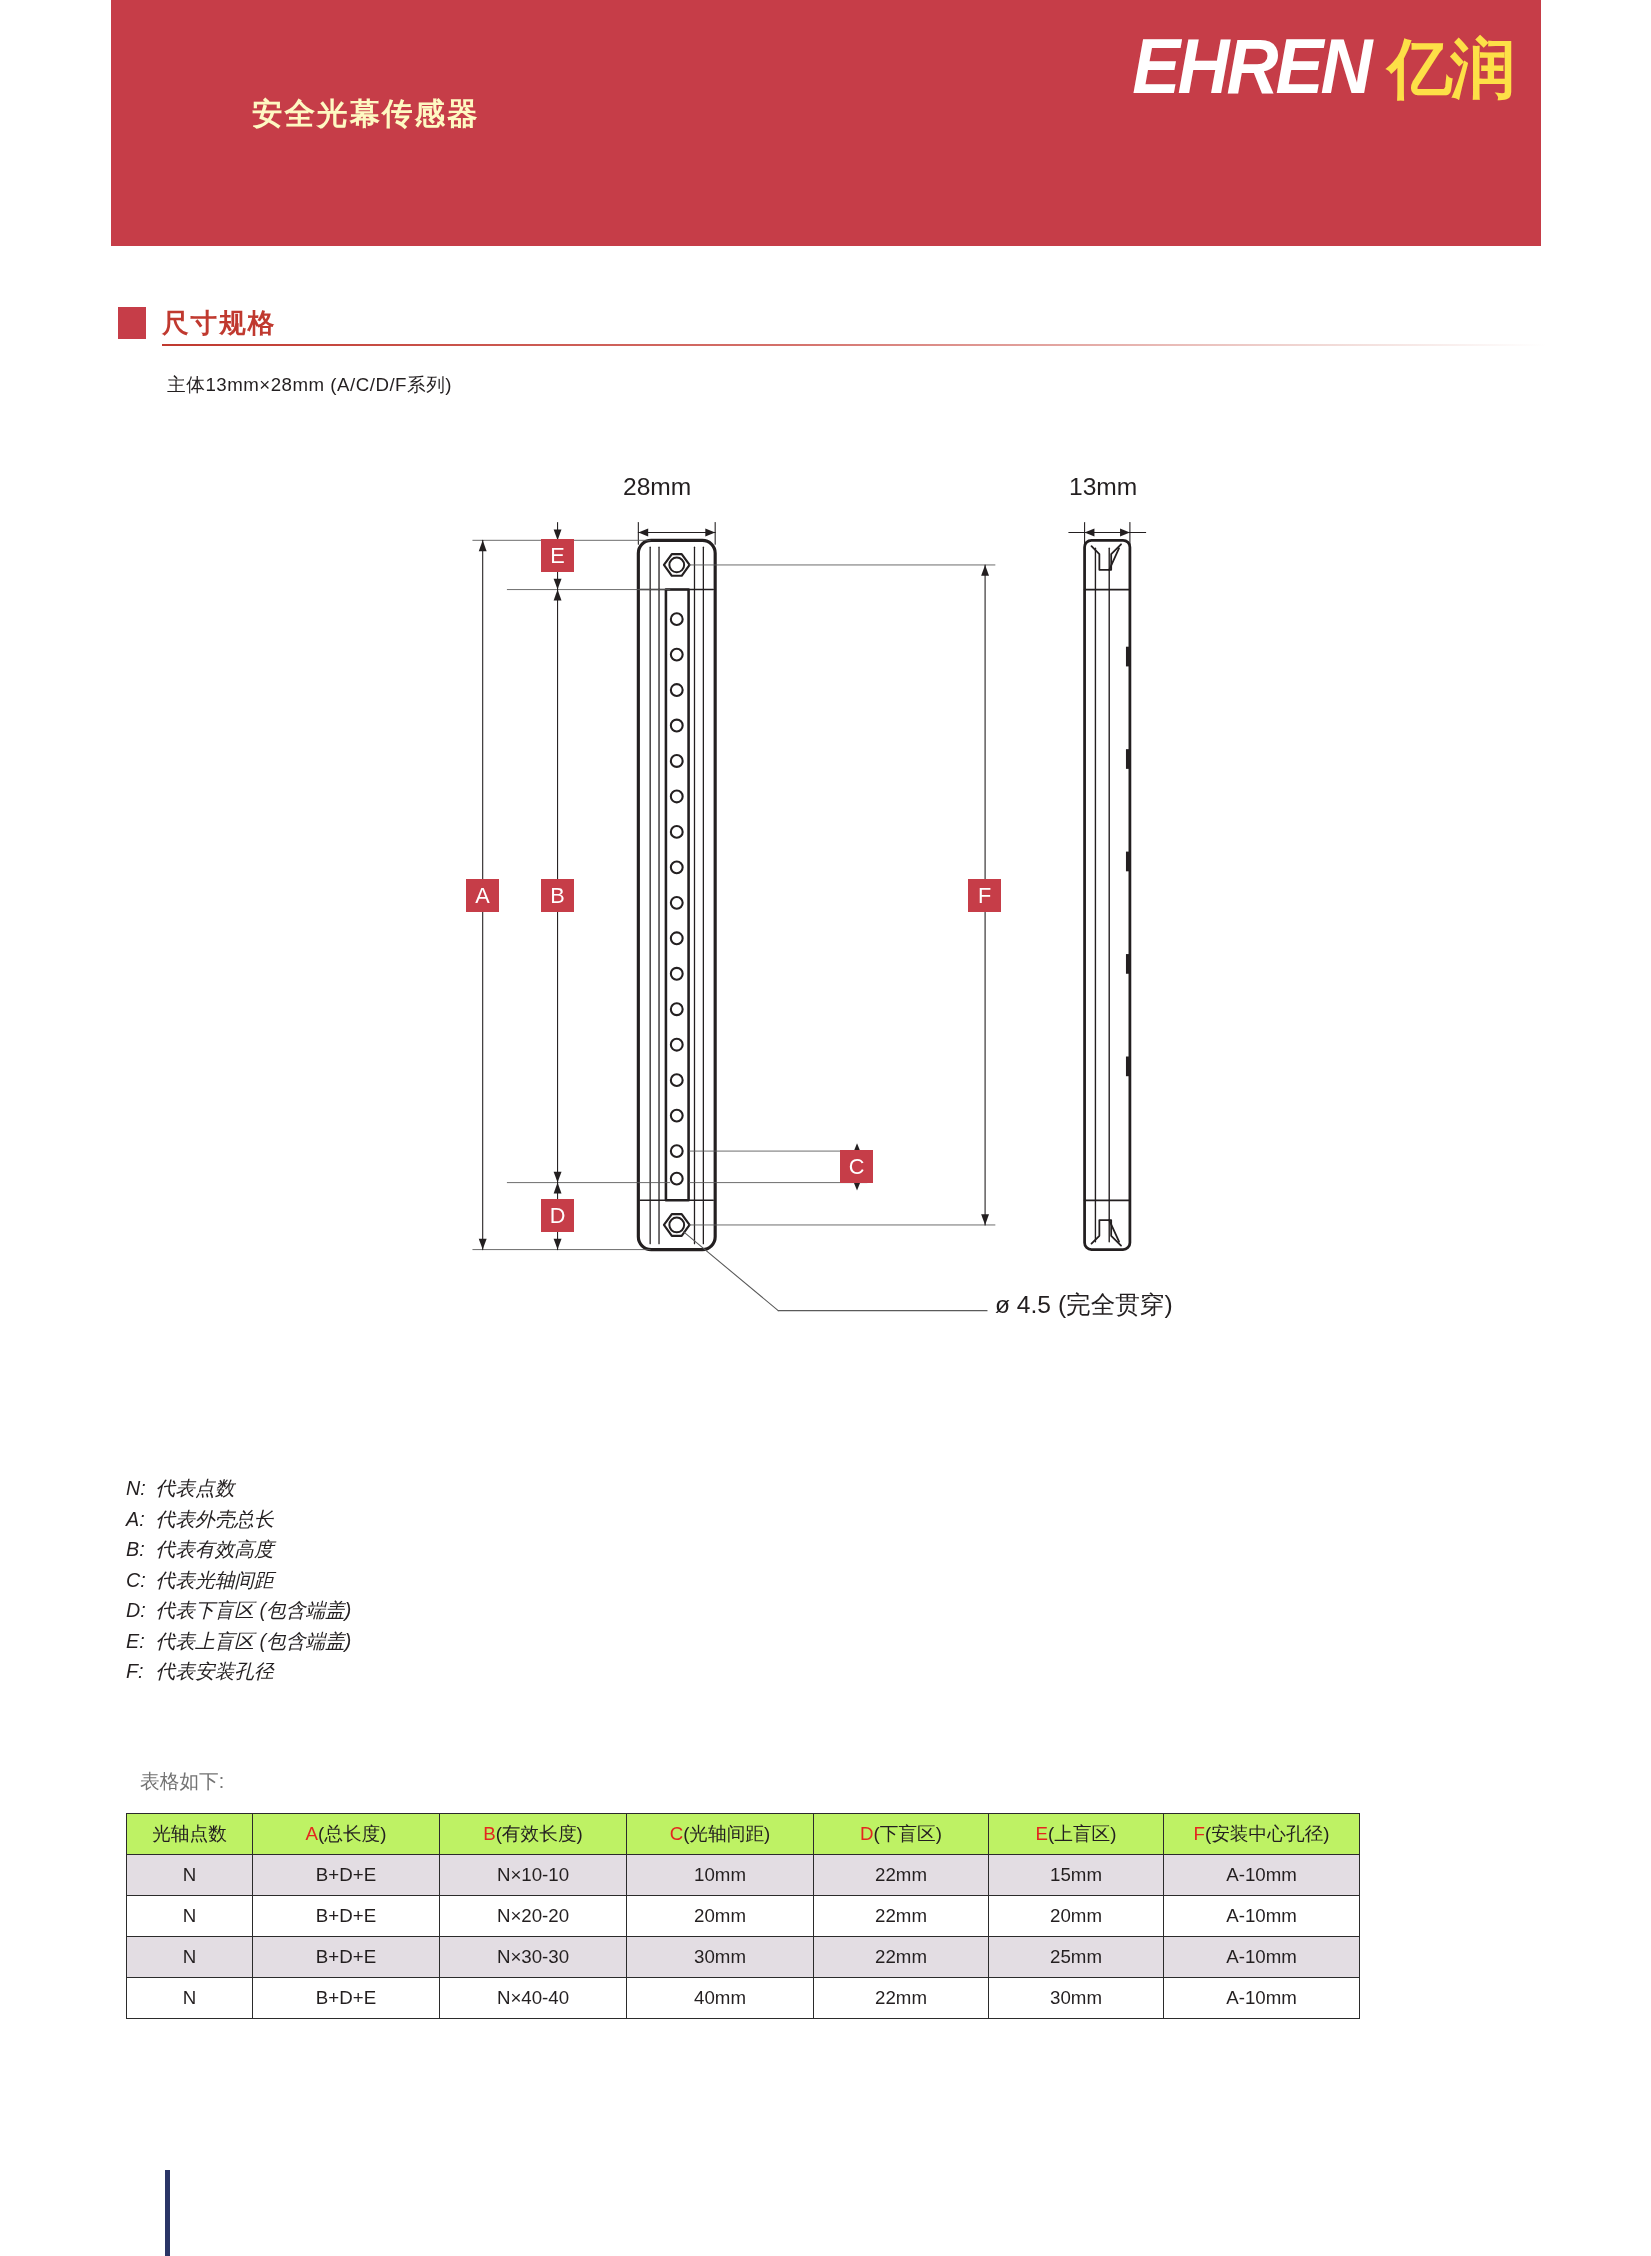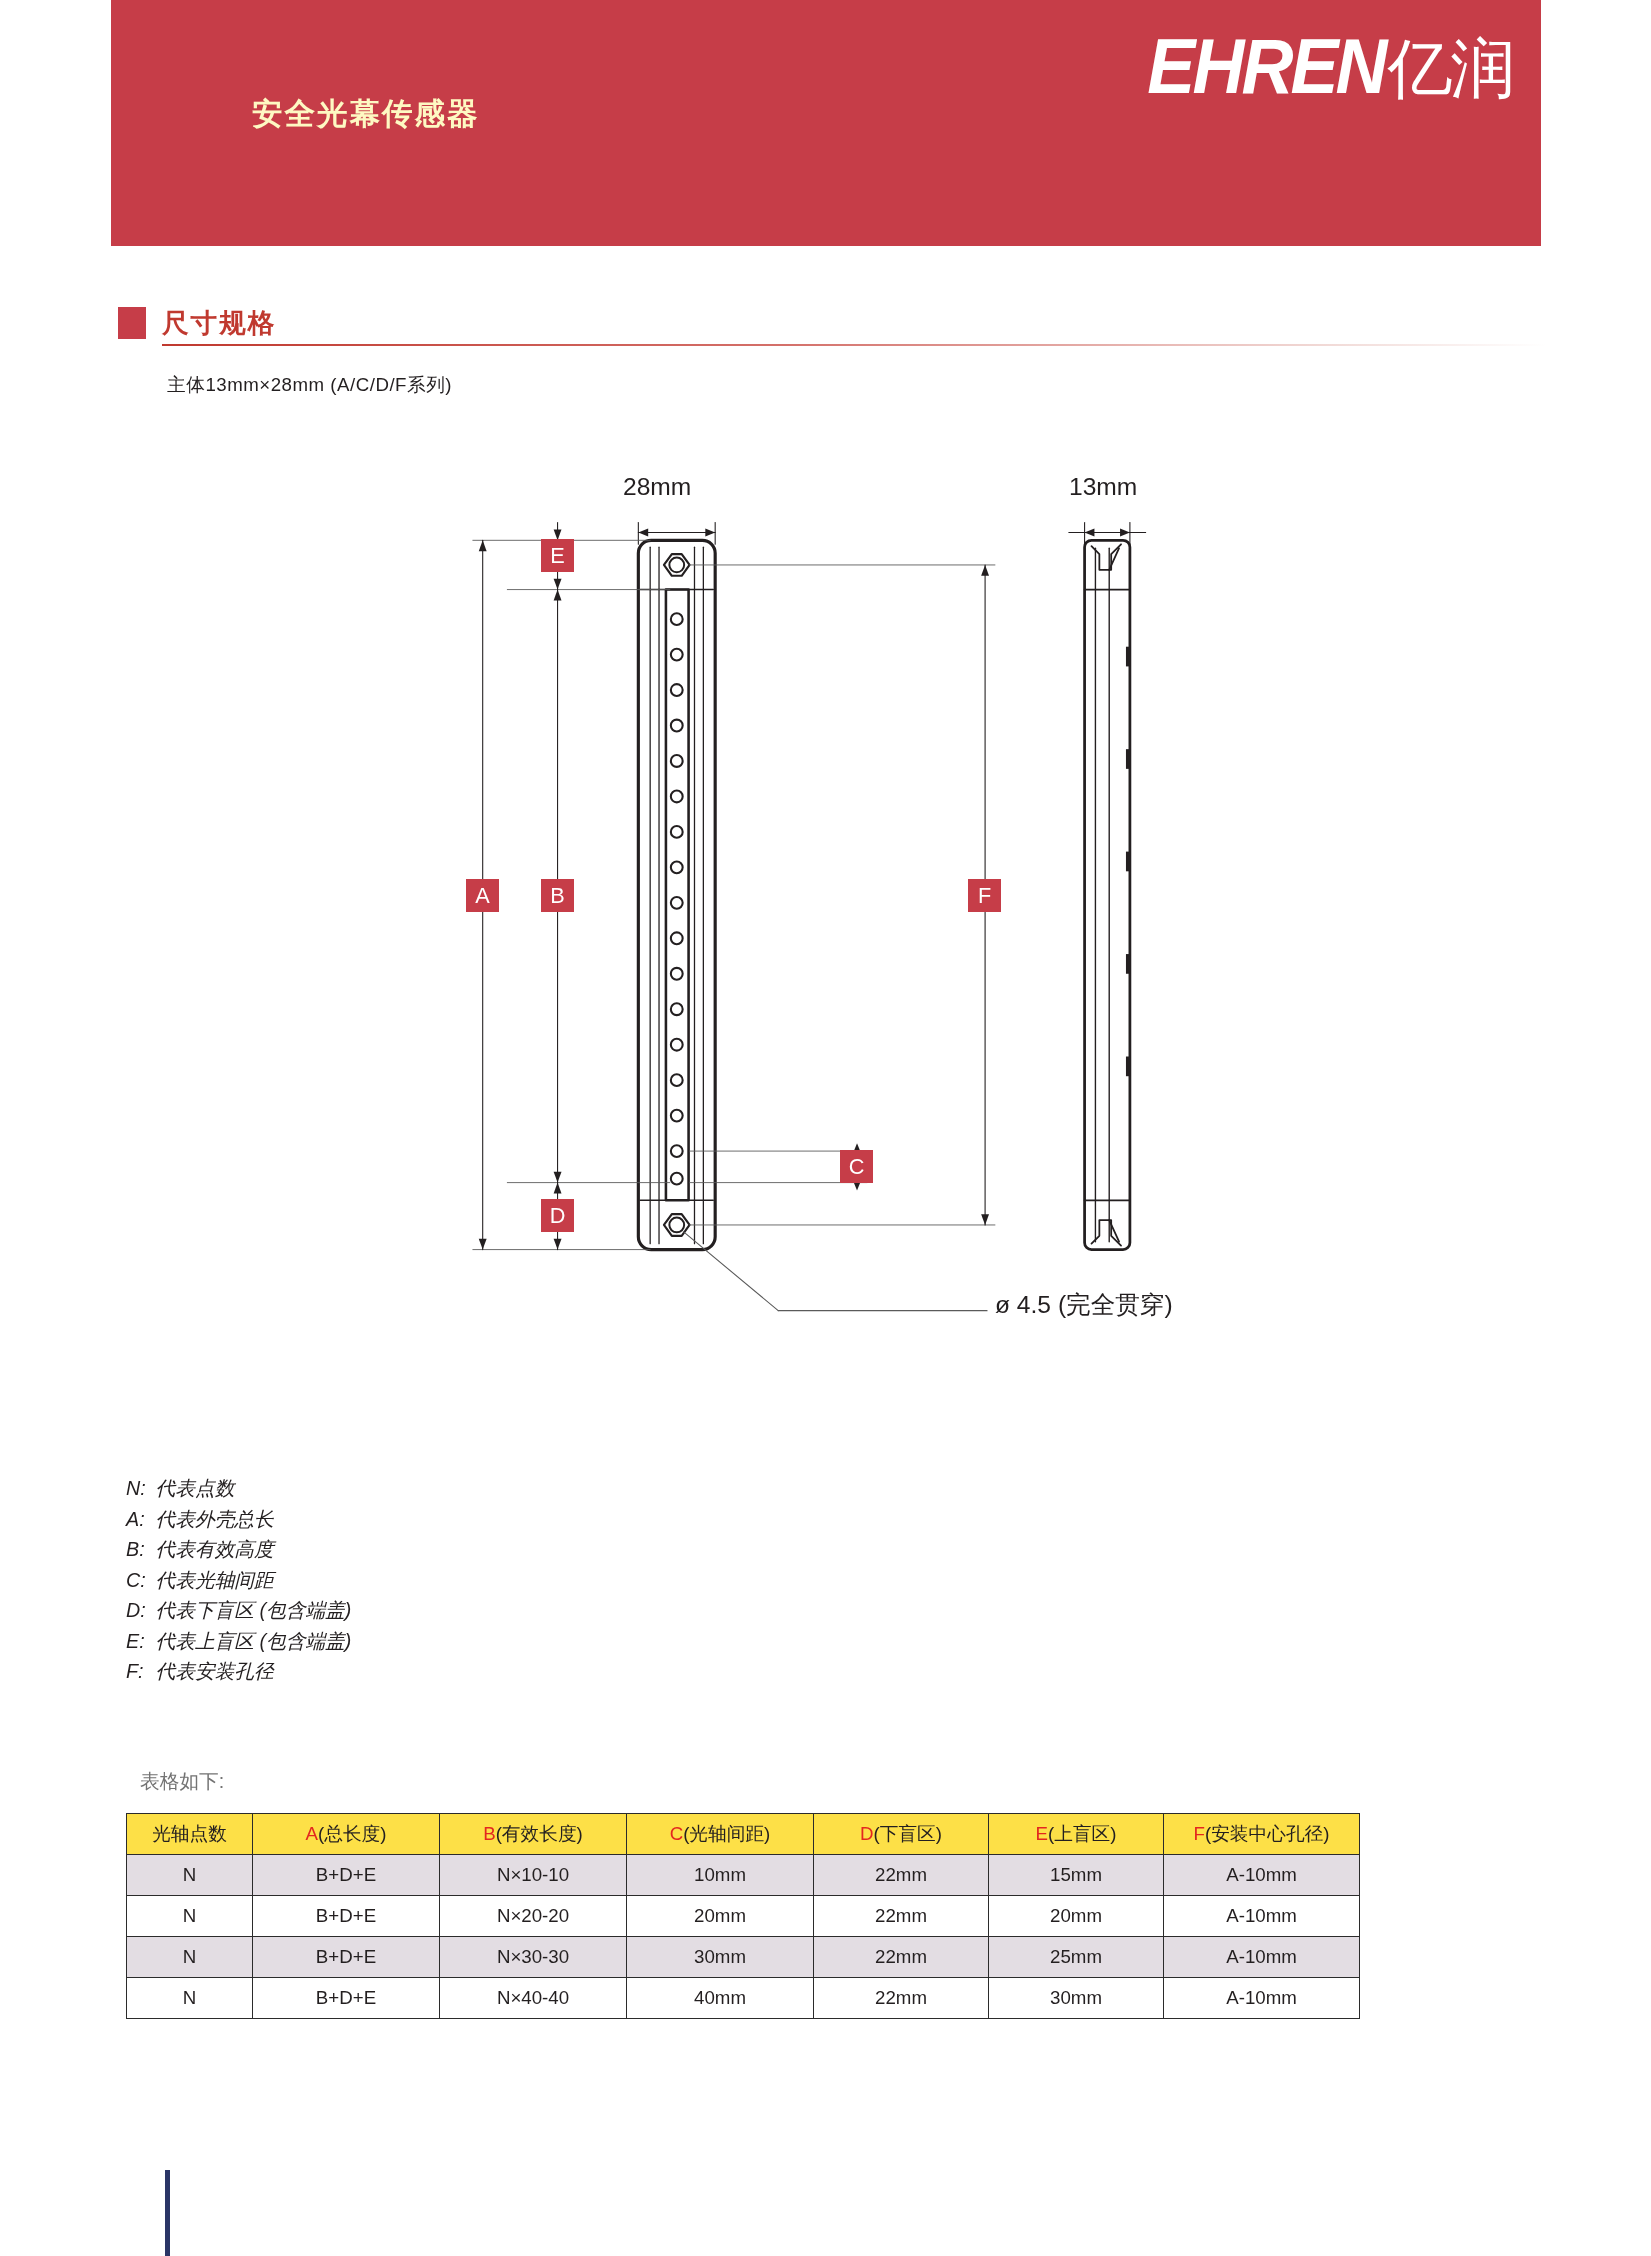--- a/index.html
+++ b/index.html
@@ -47,24 +47,24 @@
     font-weight: bold;
     font-style: italic;
     color: #ffffff;
     letter-spacing: -3px;
     line-height: 0.95;
     font-family: "Liberation Sans", "DejaVu Sans", sans-serif;
     transform: scaleY(1.08);
   }
   .logo-cn {
     font-size: 65px;
-    font-weight: normal;
-    color: #ffffff;
+    font-weight: bold;
+    color: #fde047;
     line-height: 1;
-    margin-left: 3px;
+    margin-left: 18px;
     letter-spacing: -2px;
   }
 
   
   .section-head {
     position: absolute;
     left: 118px;
     top: 305px;
     width: 1428px;
     height: 51px;
@@ -164,21 +164,21 @@
     font-size: 18.7px;
   }
   table.spec th, table.spec td {
     border: 1.6px solid #2b2b2b;
     text-align: center;
     height: 40px;
     color: #231f20;
     font-weight: normal;
     padding: 0;
   }
-  table.spec thead th { background: #fde047; }
+  table.spec thead th { background: #bef264; }
   table.spec tbody tr.alt td { background: #e3dde3; }
   table.spec tbody tr.plain td { background: #ffffff; }
   .ltr { color: #e3261f; }
 
   
   .footer-bar {
     position: absolute;
     left: 165px;
     top: 2170px;
     width: 4.9px;

